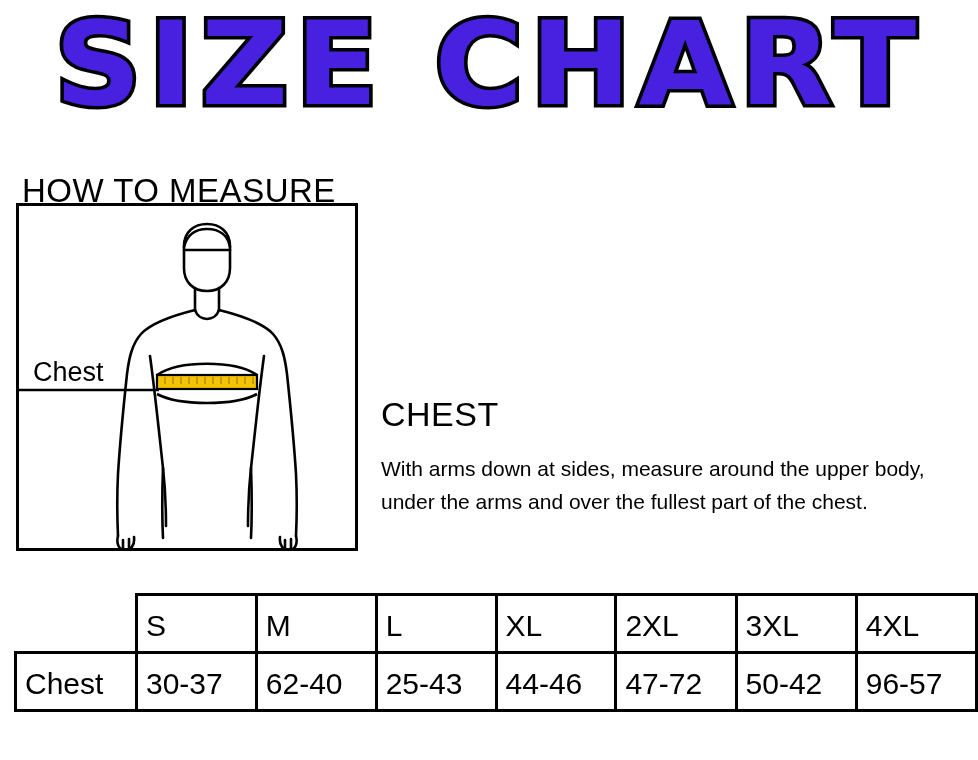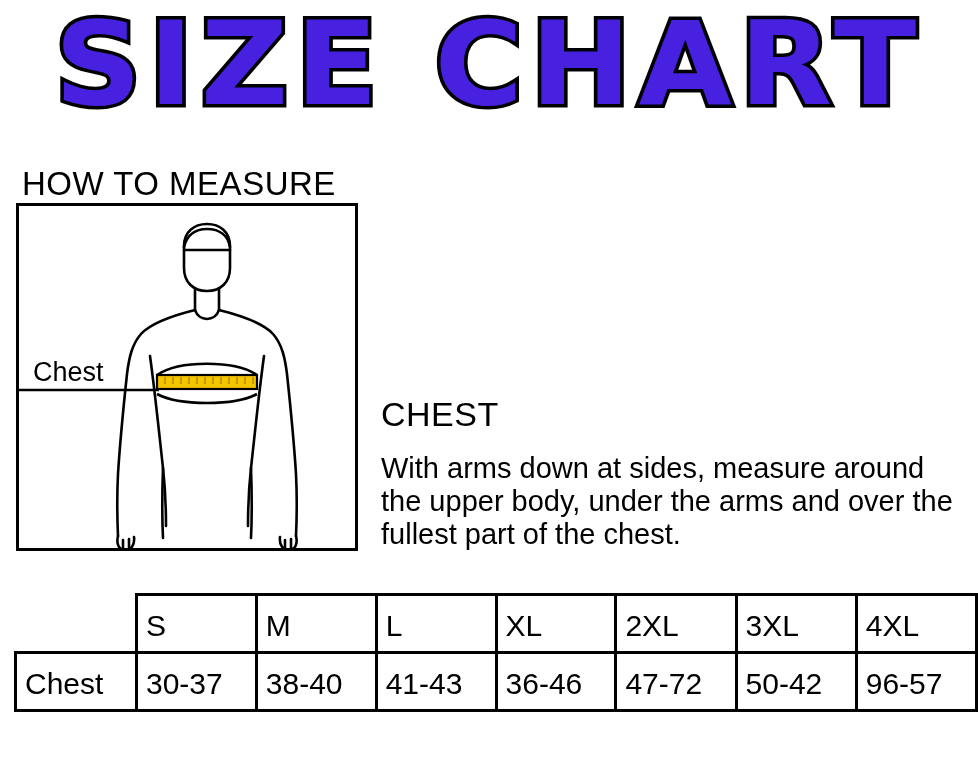--- a/index.html
+++ b/index.html
@@ -34,21 +34,21 @@
     text-transform: uppercase;
     transform: scaleX(1.04);
     transform-origin: center top;
     white-space: nowrap;
   }
 
   
   .how-to {
     position: absolute;
     left: 22px;
-    top: 165px;
+    top: 172px;
     font-size: 33px;
     font-family: "Liberation Sans", sans-serif;
     letter-spacing: 0.5px;
   }
 
   .figure-box {
     position: absolute;
     left: 16px;
     top: 203px;
     width: 342px;
@@ -77,21 +77,21 @@
     left: 381px;
     top: 395px;
     font-size: 34px;
     letter-spacing: 0.5px;
   }
   .desc-body {
     position: absolute;
     left: 381px;
     top: 452px;
     width: 590px;
-    font-size: 29px;
+    font-size: 21px;
     line-height: 33px;
   }
 
   
   .chart-table {
     position: absolute;
     left: 14px;
     top: 593px;
     border-collapse: collapse;
     table-layout: fixed;
@@ -188,21 +188,21 @@
     <td class="col-size">M</td>
     <td class="col-size">L</td>
     <td class="col-size">XL</td>
     <td class="col-size">2XL</td>
     <td class="col-size">3XL</td>
     <td class="col-size">4XL</td>
   </tr>
   <tr>
     <td class="col-label">Chest</td>
     <td class="col-size">30-37</td>
-    <td class="col-size">38-40</td>
-    <td class="col-size">41-43</td>
-    <td class="col-size">36-46</td>
+    <td class="col-size">62-40</td>
+    <td class="col-size">25-43</td>
+    <td class="col-size">44-46</td>
     <td class="col-size">47-72</td>
     <td class="col-size">50-42</td>
     <td class="col-size">96-57</td>
   </tr>
 </tbody>
   </table>
 
 </body></html>

